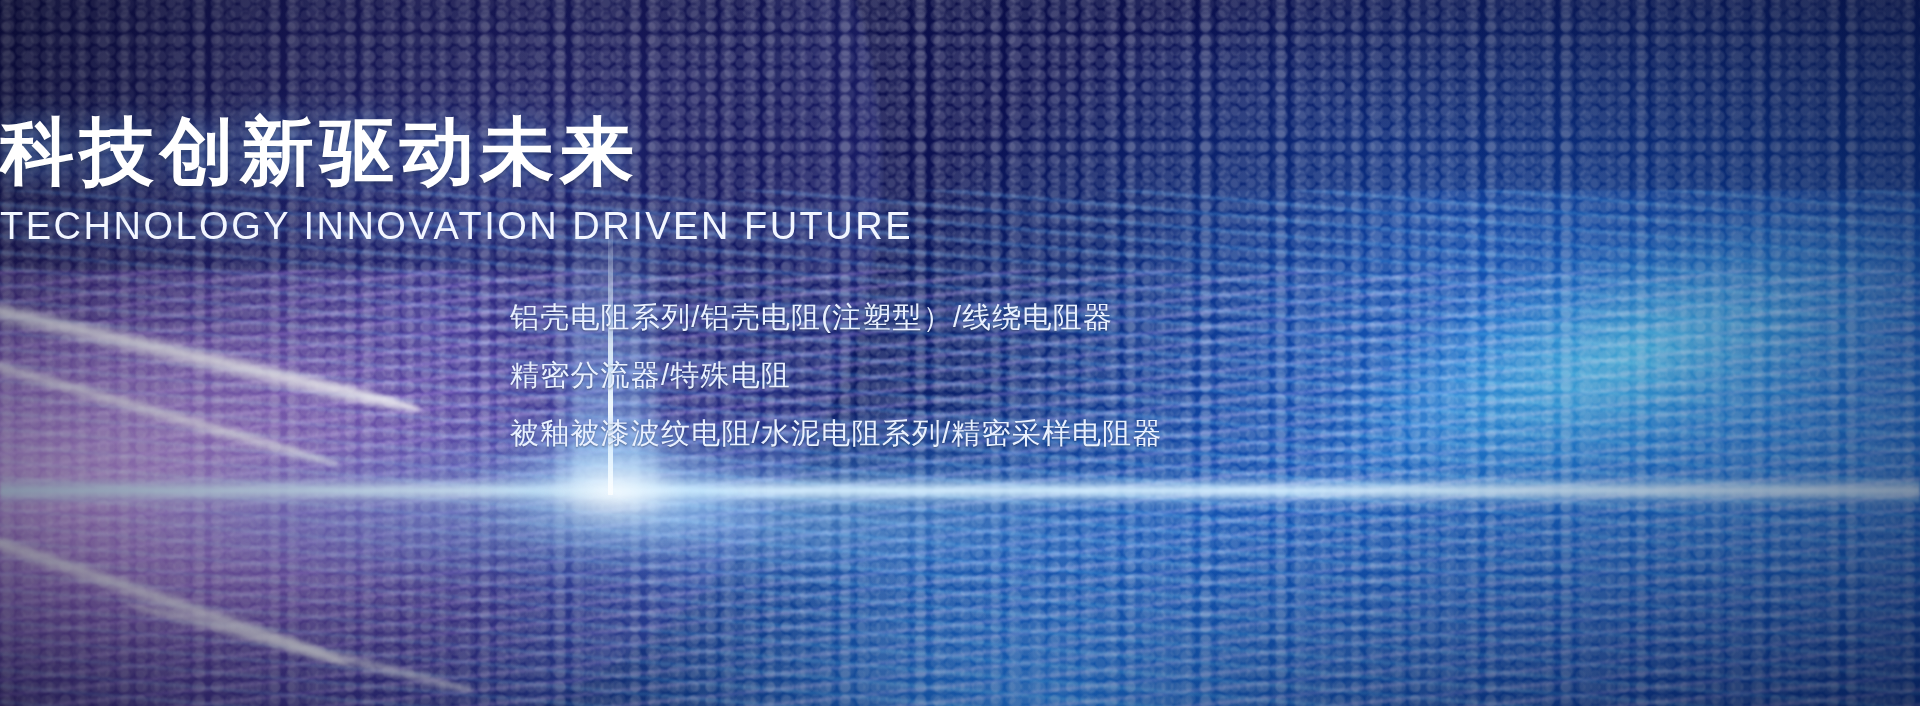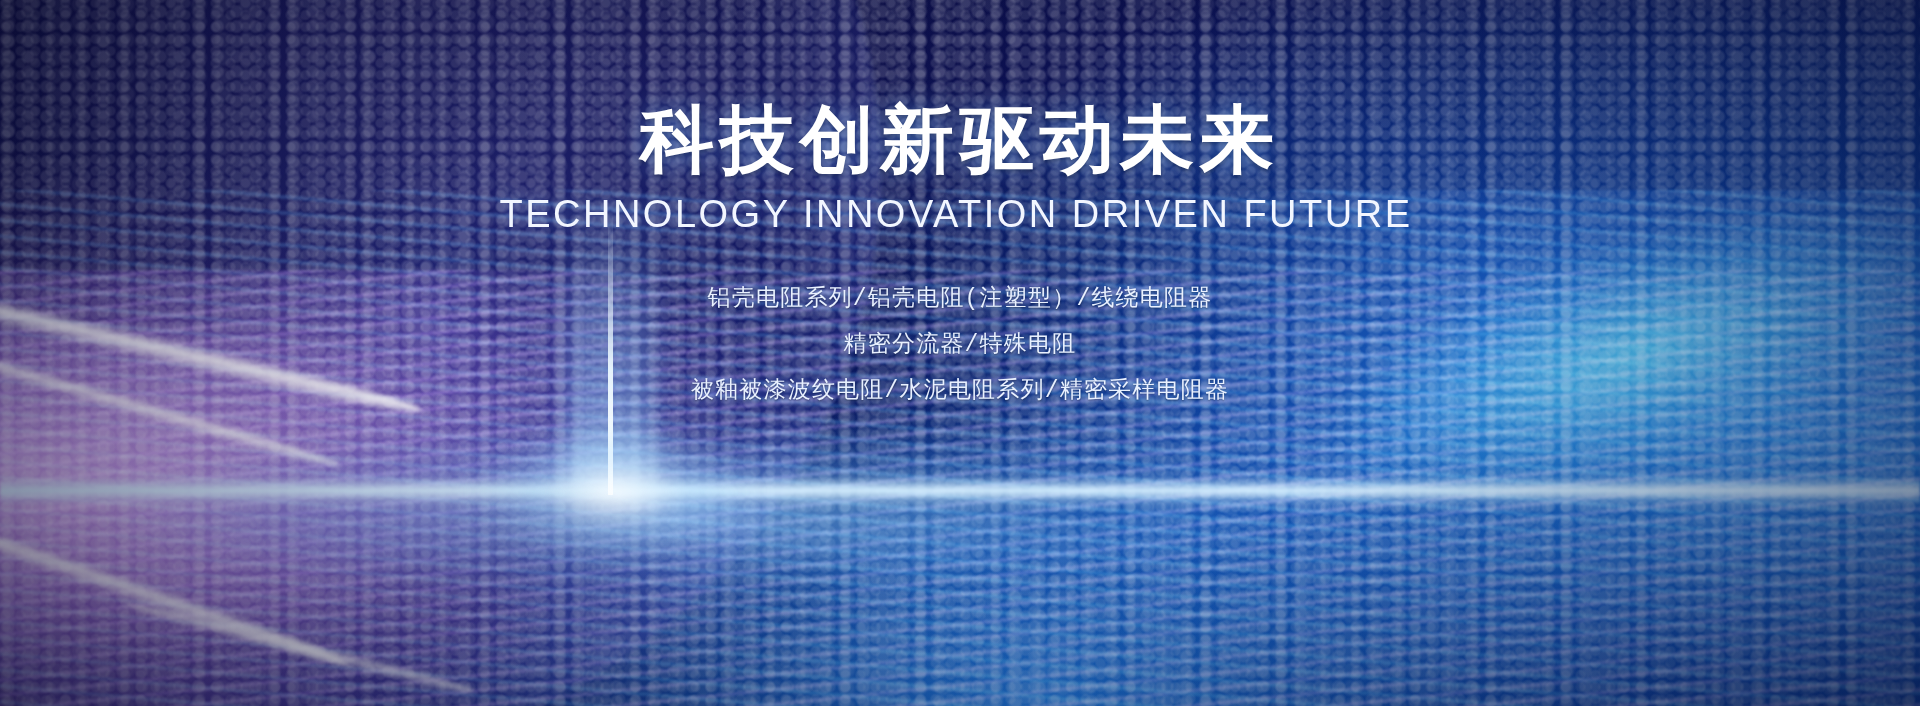--- a/index.html
+++ b/index.html
@@ -113,56 +113,54 @@
     filter:blur(8px);
   }
 
   .vignette{
     position:absolute;inset:0;
     background:radial-gradient(ellipse 1250px 620px at 50% 42%, rgba(0,0,0,0) 42%, rgba(3,5,30,.55) 100%);
   }
 
   
   .content{
-    position:absolute;left:0;right:0;top:4px;
-    text-align:center;
+    position:absolute;left:0;right:0;top:16px;
+    text-align:left;
     z-index:20;
   }
   .title{
     margin:0;
     padding-top:96px;
     font-size:74px;
     font-weight:700;
     letter-spacing:6px;
     color:#ffffff;
     line-height:1.08;
     text-shadow:0 0 26px rgba(110,175,255,.55), 0 2px 4px rgba(0,0,0,.35);
   }
   .subtitle{
     margin:14px 16px 0 0;
     font-size:38px;
     font-weight:300;
     letter-spacing:2.5px;
     color:#f2f6ff;
     line-height:1.1;
     text-shadow:0 0 16px rgba(120,180,255,.45);
-    padding-left:8px;
   }
   .products{
     margin:40px auto 0 auto;
     width:900px;
   }
   .product-line{
-    font-size:23px;
+    font-size:29px;
     font-weight:400;
     letter-spacing:1.2px;
     color:#e9f1ff;
     line-height:2.0;
     text-shadow:0 0 12px rgba(90,150,240,.50), 0 1px 2px rgba(0,0,0,.40);
-    font-family:Liberation Mono, monospace;
   }
 </style>
 </head>
 <body>
 
 <div class="banner">
 
   <div class="layer">
     <div class="globe"></div>
     <div class="globe-edge"></div>

